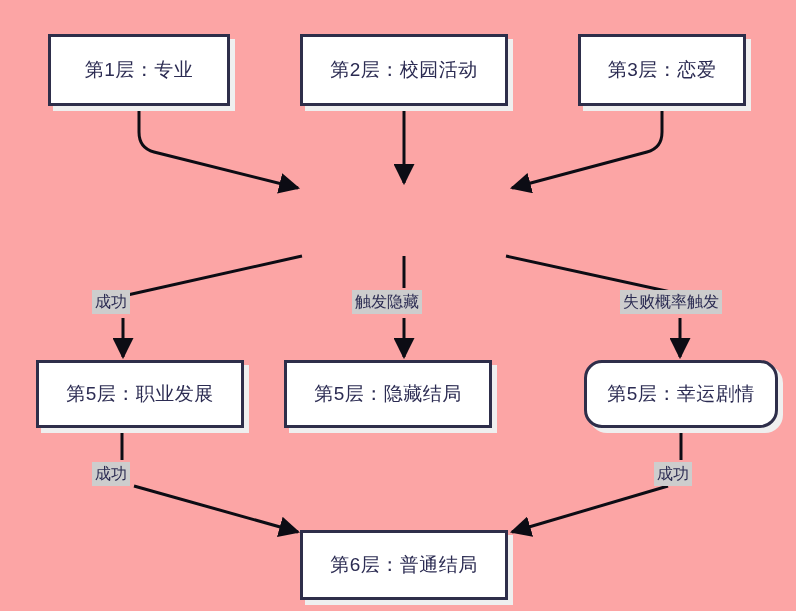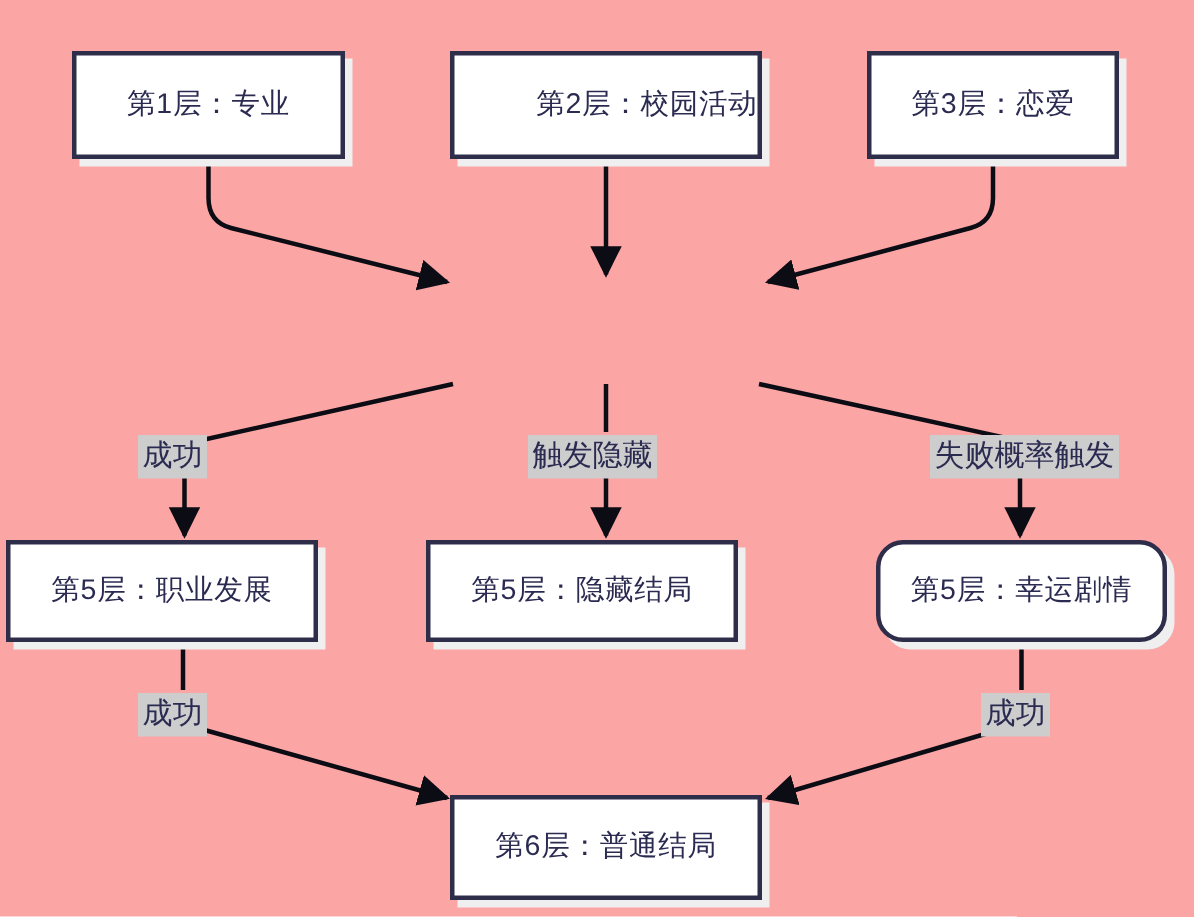--- a/index.html
+++ b/index.html
@@ -40,21 +40,21 @@
     color: #2b2b52;
     font-size: 19px;
     line-height: 1.2;
     white-space: nowrap;
     letter-spacing: 0.5px;
   }
   .edge-label {
     position: absolute;
     background: #cdcdcd;
     color: #2b2b52;
-    font-size: 20px;
+    font-size: 16px;
     line-height: 1.25;
     white-space: nowrap;
     padding: 2px 3px;
     z-index: 4;
   }
 </style>
 </head>
 <body>
 
 <div id="canvas">
@@ -85,30 +85,30 @@
     <path d="M 134 486 L 298 532" fill="none" stroke="#0c0c14" stroke-width="3" marker-end="url(#arrow)"></path>
 
     <path d="M 681 428 L 681 460" fill="none" stroke="#0c0c14" stroke-width="3"></path>
     <path d="M 668 486 L 512 532" fill="none" stroke="#0c0c14" stroke-width="3" marker-end="url(#arrow)"></path>
   </svg>
 
   <div class="node" style="left:48px; top:34px; width:182px; height:72px;">
     <span class="node-label">第1层：专业</span>
   </div>
 
-  <div class="node" style="left:300px; top:34px; width:208px; height:72px;justify-content:flex-end;">
+  <div class="node" style="left:300px; top:34px; width:208px; height:72px;">
     <span class="node-label">第2层：校园活动</span>
   </div>
 
   <div class="node" style="left:578px; top:34px; width:168px; height:72px;">
     <span class="node-label">第3层：恋爱</span>
   </div>
 
 
-  <div class="node" style="left:4px; top:360px; width:208px; height:68px;">
+  <div class="node" style="left:36px; top:360px; width:208px; height:68px;">
     <span class="node-label">第5层：职业发展</span>
   </div>
 
   <div class="node" style="left:284px; top:360px; width:208px; height:68px;">
     <span class="node-label">第5层：隐藏结局</span>
   </div>
 
   <div class="node" style="left:584px; top:360px; width:194px; height:68px;border-radius:18px;">
     <span class="node-label">第5层：幸运剧情</span>
   </div>

